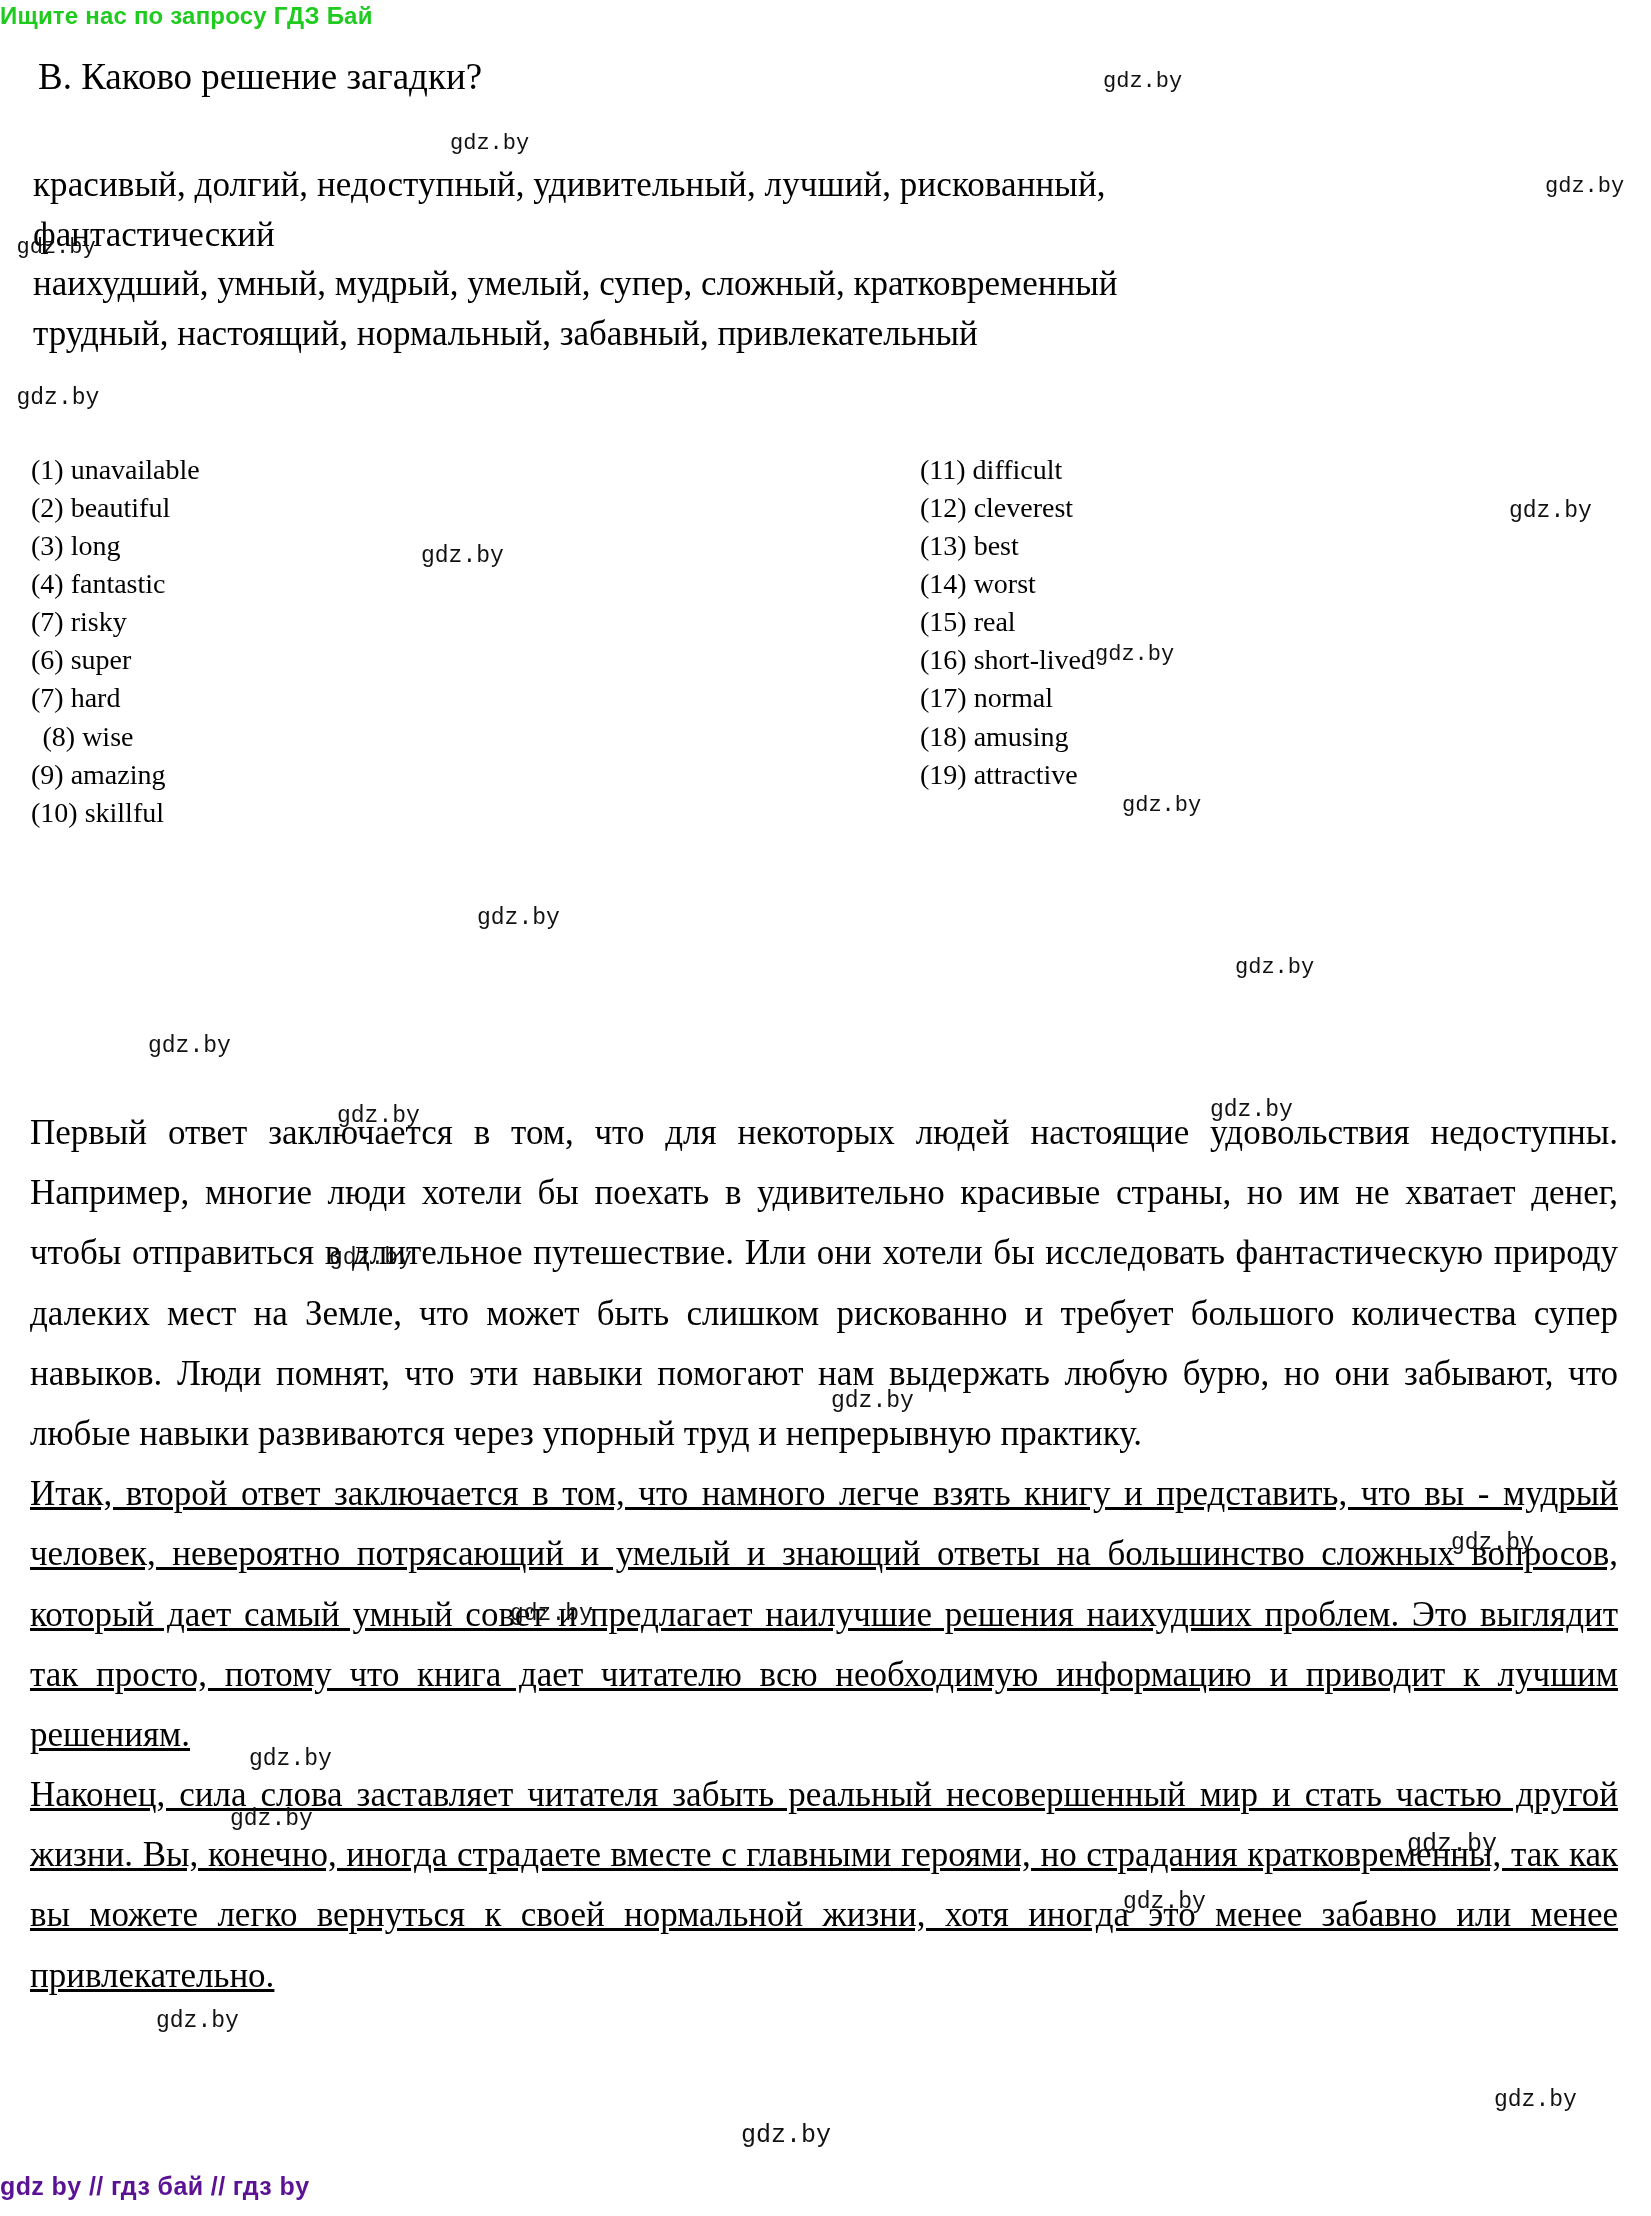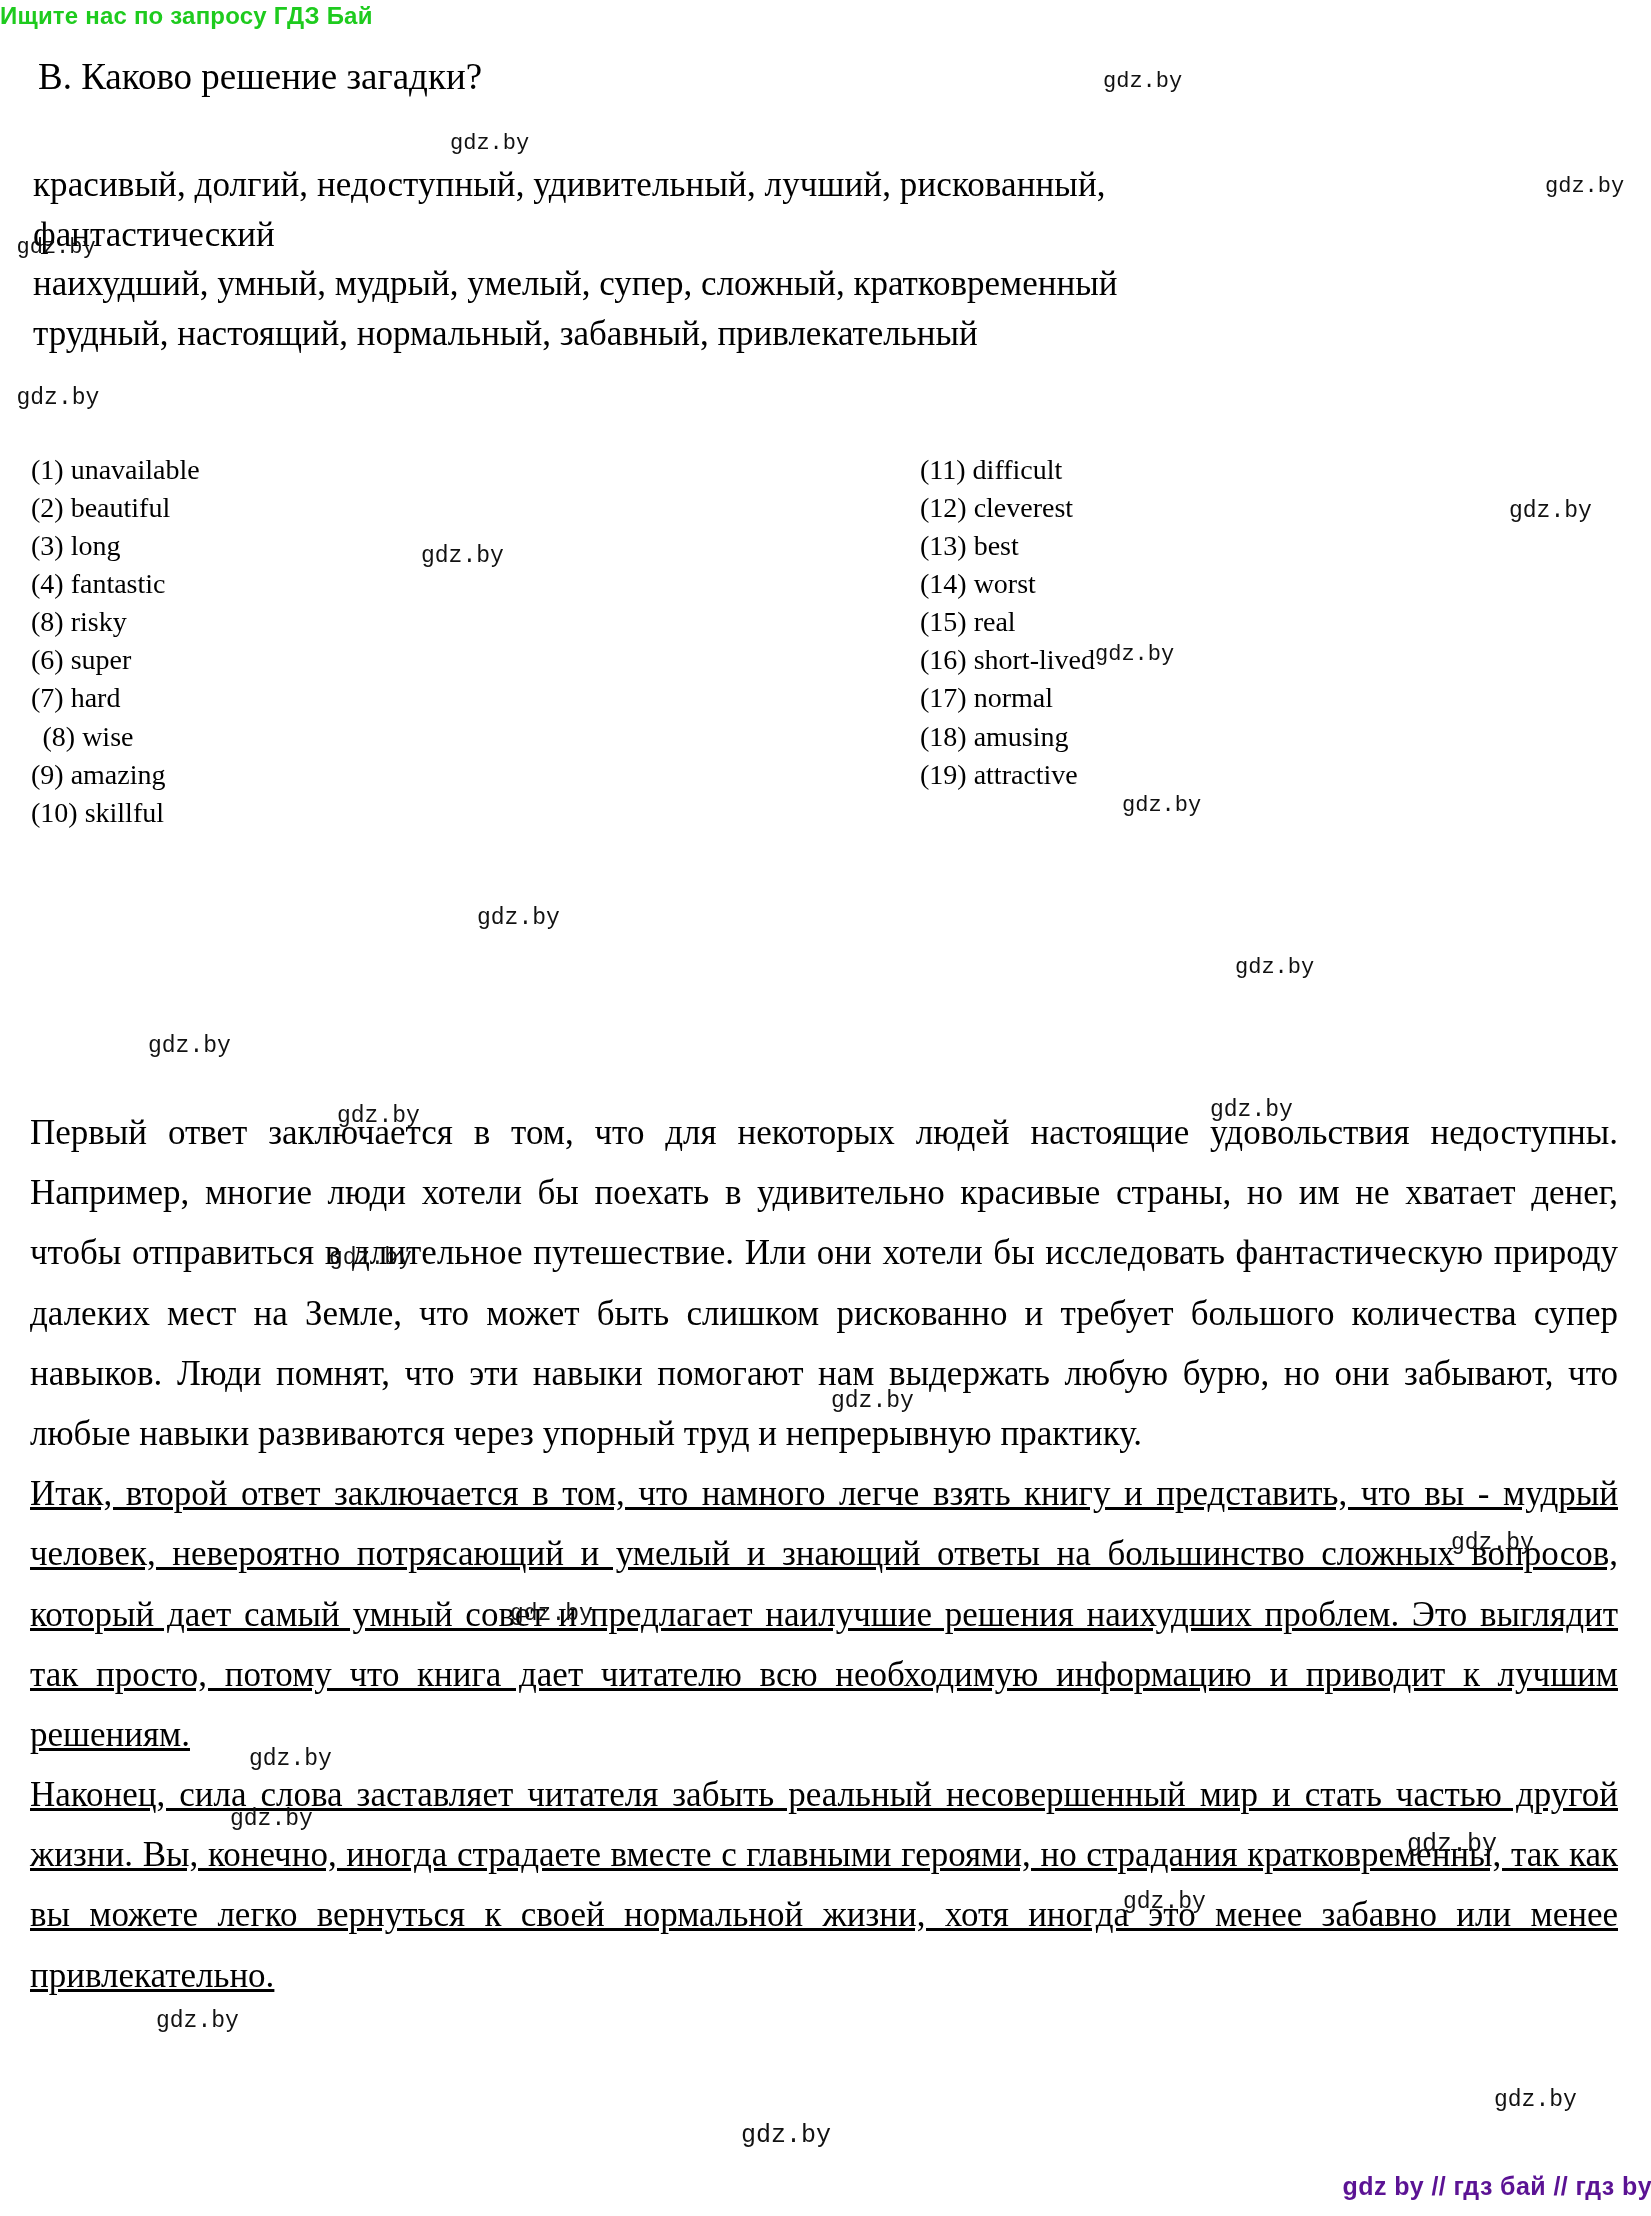--- a/index.html
+++ b/index.html
@@ -89,21 +89,21 @@
     margin: 0 0 0 0;
   }
   .prose p + p { margin-top: 0px; text-decoration: underline; }
 
   
   .footer-links {
     position: absolute;
     left: 0;
     bottom: 15px;
     width: 1652px;
-    text-align: right;
+    text-align: left;
     font-family: "Liberation Sans", "DejaVu Sans", sans-serif;
     font-size: 25px;
     font-weight: bold;
     color: #5b1394;
     letter-spacing: 0.4px;
   }
 
   
   .wm {
     position: absolute;
@@ -129,21 +129,21 @@
     <span class="wb-line">трудный, настоящий, нормальный, забавный, привлекательный</span>
   </div>
 
   <div class="answers">
 
     <div class="col left">
       <span class="ans">(1) unavailable</span>
       <span class="ans">(2) beautiful</span>
       <span class="ans">(3) long</span>
       <span class="ans">(4) fantastic</span>
-      <span class="ans">(8) risky</span>
+      <span class="ans">(7) risky</span>
       <span class="ans">(6) super</span>
       <span class="ans">(7) hard</span>
       <span class="ans indent">(8) wise</span>
       <span class="ans">(9) amazing</span>
       <span class="ans">(10) skillful</span>
     </div>
 
     <div class="col right">
       <span class="ans">(11) difficult</span>
       <span class="ans">(12) cleverest</span>

